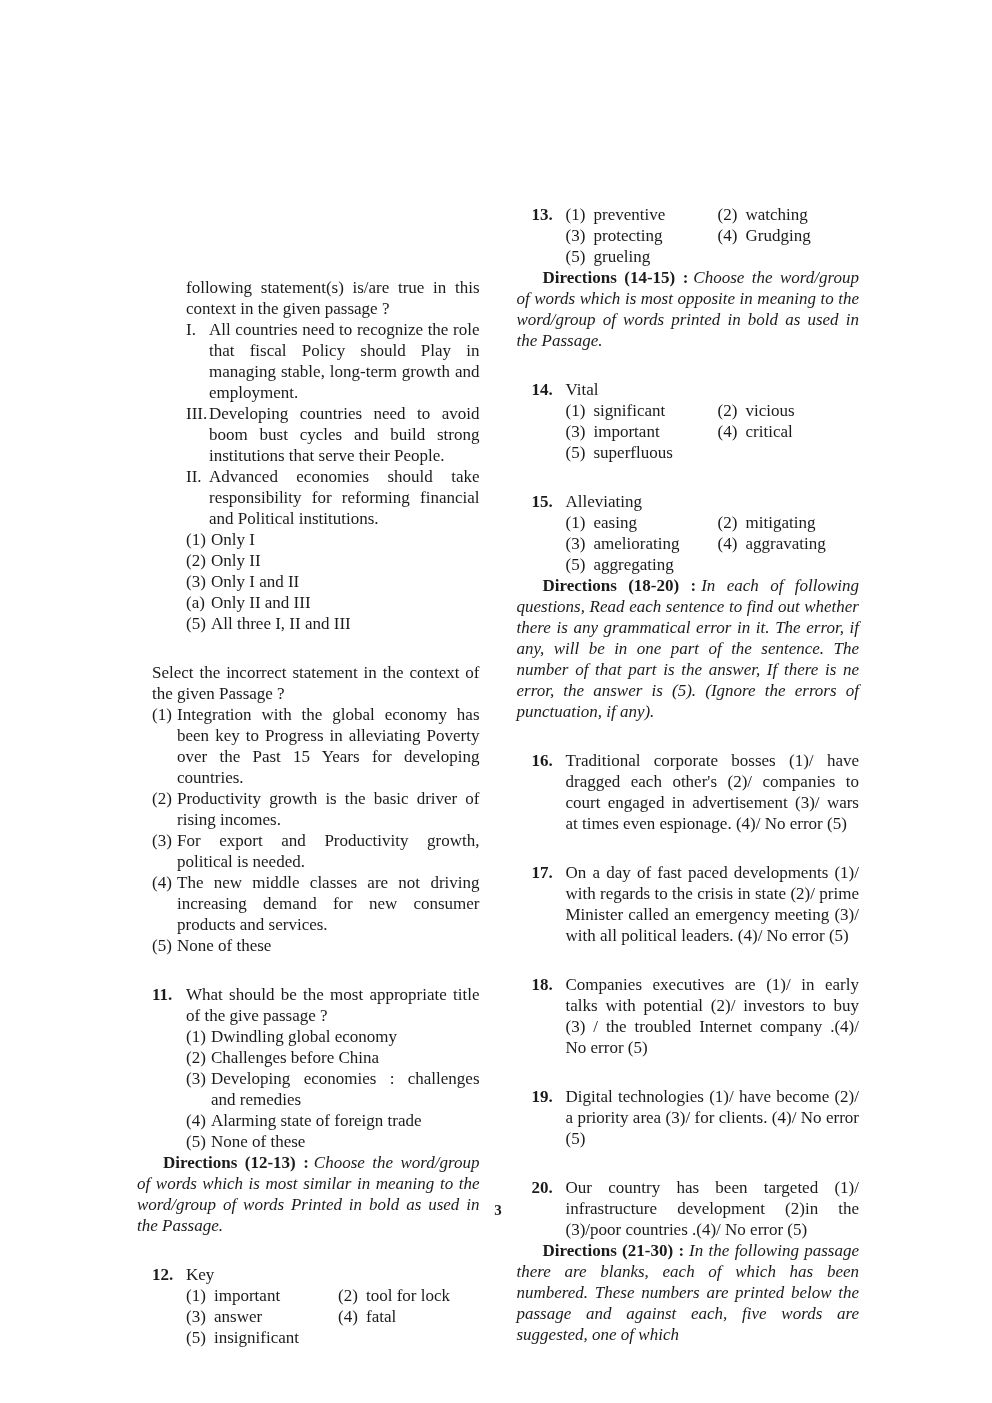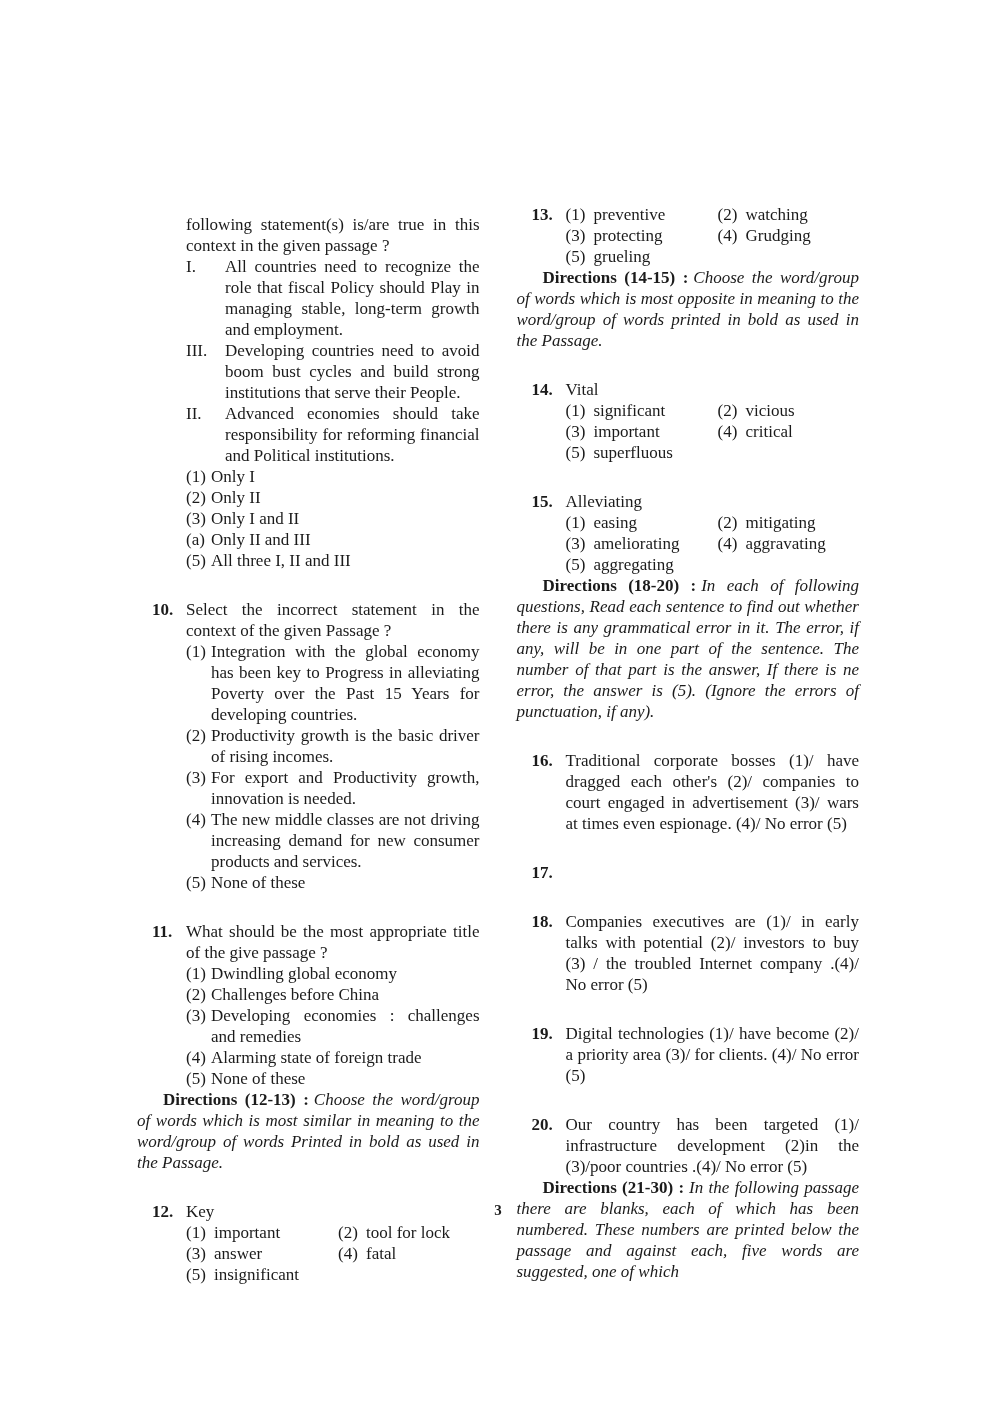--- a/index.html
+++ b/index.html
@@ -21,21 +21,21 @@
   .col { width:347px; text-align:justify; }
 
   .q { display:flex; margin-top:28px; padding-left:15px; }
   .q.first { margin-top:0; }
   .qnum { flex:0 0 34px; font-weight:bold; }
   .qbody { flex:1; min-width:0; }
   .qtext { text-align:justify; }
 
   .stmt { display:flex; }
   .stmt-label { flex:0 0 23px; }
-  .stmt-text { flex:1; min-width:0; text-align:justify;margin-left:16px; }
+  .stmt-text { flex:1; min-width:0; text-align:justify; }
 
   .opt { display:flex; }
   .opt-label { flex:0 0 25px; }
   .opt-text { flex:1; min-width:0; text-align:justify; }
 
   .optgrid { display:grid; grid-template-columns:152px 1fr; }
   .optgrid .opt-label { flex:0 0 28px; }
 
   .directions {
     margin-top:0; margin-bottom:3px;
@@ -91,34 +91,33 @@
             <span class="opt-text">Only II and III</span>
           </div>
           <div class="opt">
             <span class="opt-label">(5)</span>
             <span class="opt-text">All three I, II and III</span>
           </div>
         </div>
       </div>
 
       <div class="q">
-        <span class="qnum">10.</span>
         <div class="qbody">
           <div class="qtext">Select the incorrect statement in the context of the given Passage ?</div>
           <div class="opt">
             <span class="opt-label">(1)</span>
             <span class="opt-text">Integration with the global economy has been key to Progress in alleviating Poverty over the Past 15 Years for developing countries.</span>
           </div>
           <div class="opt">
             <span class="opt-label">(2)</span>
             <span class="opt-text">Productivity growth is the basic driver of rising incomes.</span>
           </div>
           <div class="opt">
             <span class="opt-label">(3)</span>
-            <span class="opt-text">For export and Productivity growth, innovation is needed.</span>
+            <span class="opt-text">For export and Productivity growth, political is needed.</span>
           </div>
           <div class="opt">
             <span class="opt-label">(4)</span>
             <span class="opt-text">The new middle classes are not driving increasing demand for new consumer products and services.</span>
           </div>
           <div class="opt">
             <span class="opt-label">(5)</span>
             <span class="opt-text">None of these</span>
           </div>
         </div>
@@ -284,20 +283,23 @@
 
       <div class="q">
         <span class="qnum">16.</span>
         <div class="qbody">
           <div class="qtext">Traditional corporate bosses (1)/ have dragged each other's (2)/ companies to court engaged in advertisement (3)/ wars at times even espionage. (4)/ No error (5)</div>
         </div>
       </div>
 
       <div class="q">
         <span class="qnum">17.</span>
+        <div class="qbody">
+          <div class="qtext">On a day of fast paced developments (1)/ with regards to the crisis in state (2)/ prime Minister called an emergency meeting (3)/ with all political leaders. (4)/ No error (5)</div>
+        </div>
       </div>
 
       <div class="q">
         <span class="qnum">18.</span>
         <div class="qbody">
           <div class="qtext">Companies executives are (1)/ in early talks with potential (2)/ investors to buy (3) / the troubled Internet company .(4)/ No error (5)</div>
         </div>
       </div>
 
       <div class="q">

